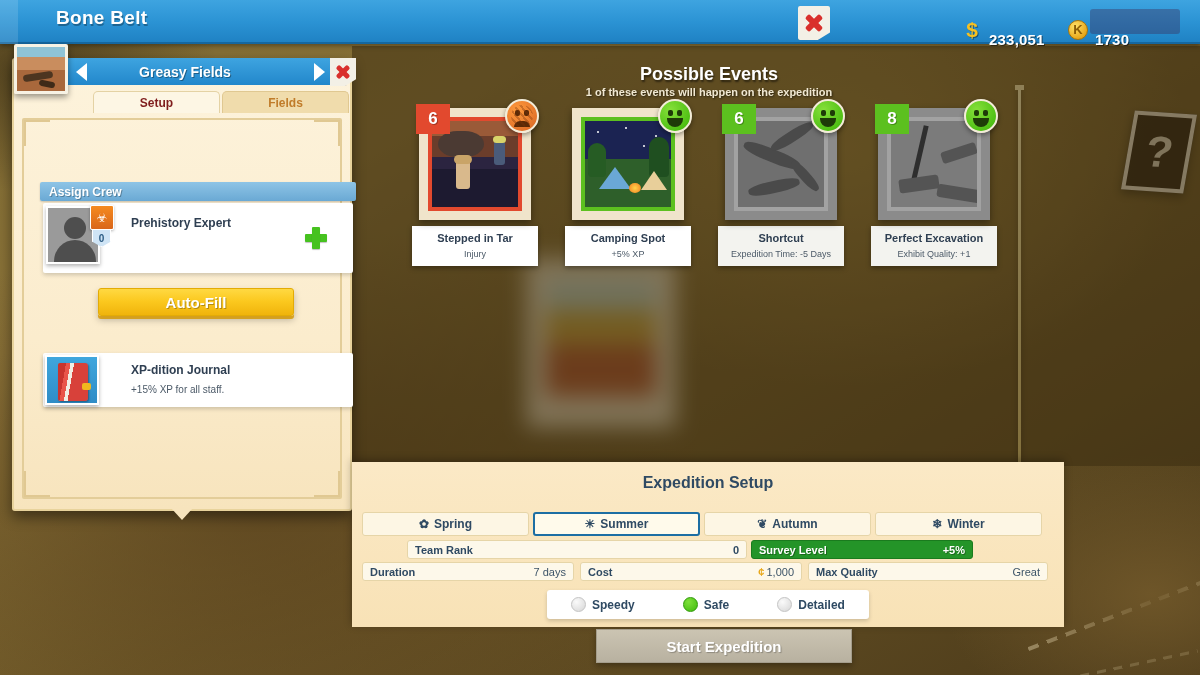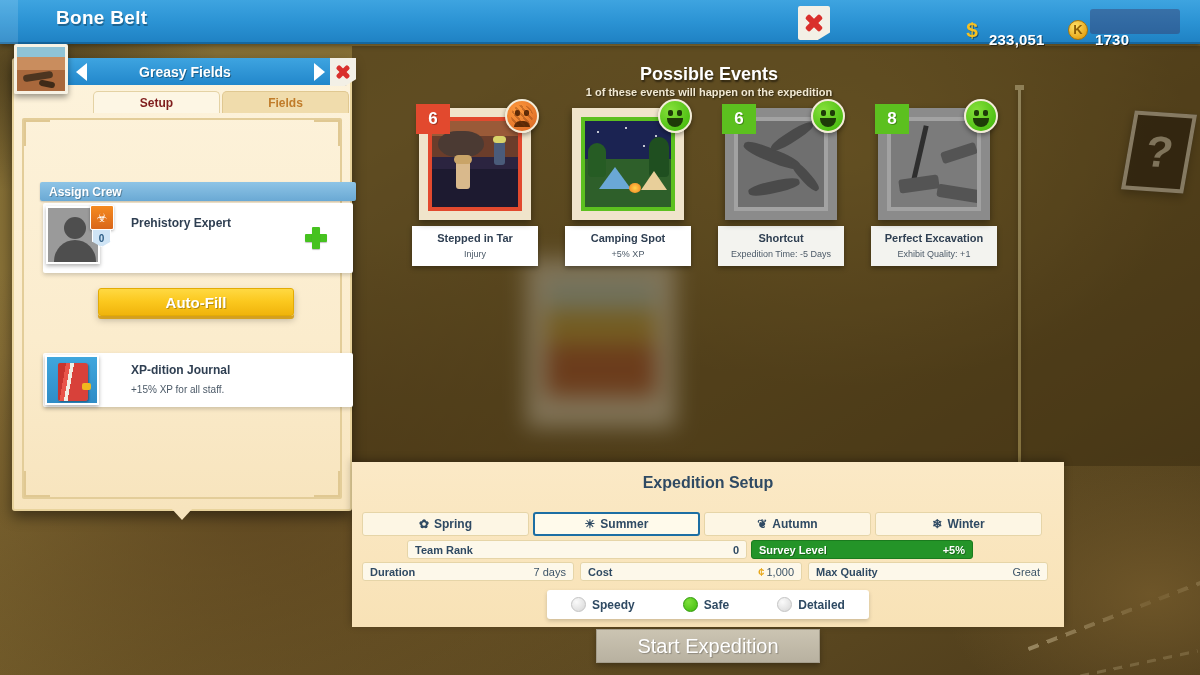--- a/index.html
+++ b/index.html
@@ -458,25 +458,25 @@
   }
   .speed { display:flex; align-items:center; gap:6px; font-size:12px; font-weight:bold; color:#2f4a63; }
   .radio {
     width:15px; height:15px; border-radius:50%;
     background: radial-gradient(circle at 35% 30%, #fafafa, #d6d6d6);
     border:1px solid #c4c4c4;
   }
   .radio.on { background: radial-gradient(circle at 35% 30%, #7ee03a, #3fba0d); border-color:#2f9a08; }
 
   .start-btn {
-    position:absolute; left:596px; top:629px; width:224px; height:34px;
+    position:absolute; left:596px; top:629px; width:256px; height:34px;
     background: linear-gradient(180deg,#cbc4b2,#b8b1a0);
     border:1px solid #a49d8c;
     display:flex; align-items:center; justify-content:center;
-    font-size:20px; font-weight:normal; color:#ffffff;
+    font-size:15px; font-weight:bold; color:#ffffff;
     text-shadow: 1px 1px 1px rgba(0,0,0,.25);
     box-shadow: 0 3px 6px rgba(0,0,0,.3);
   }
 </style>
 </head>
 <body>
 
 <div id="root">
 
   <div class="map-bg">

